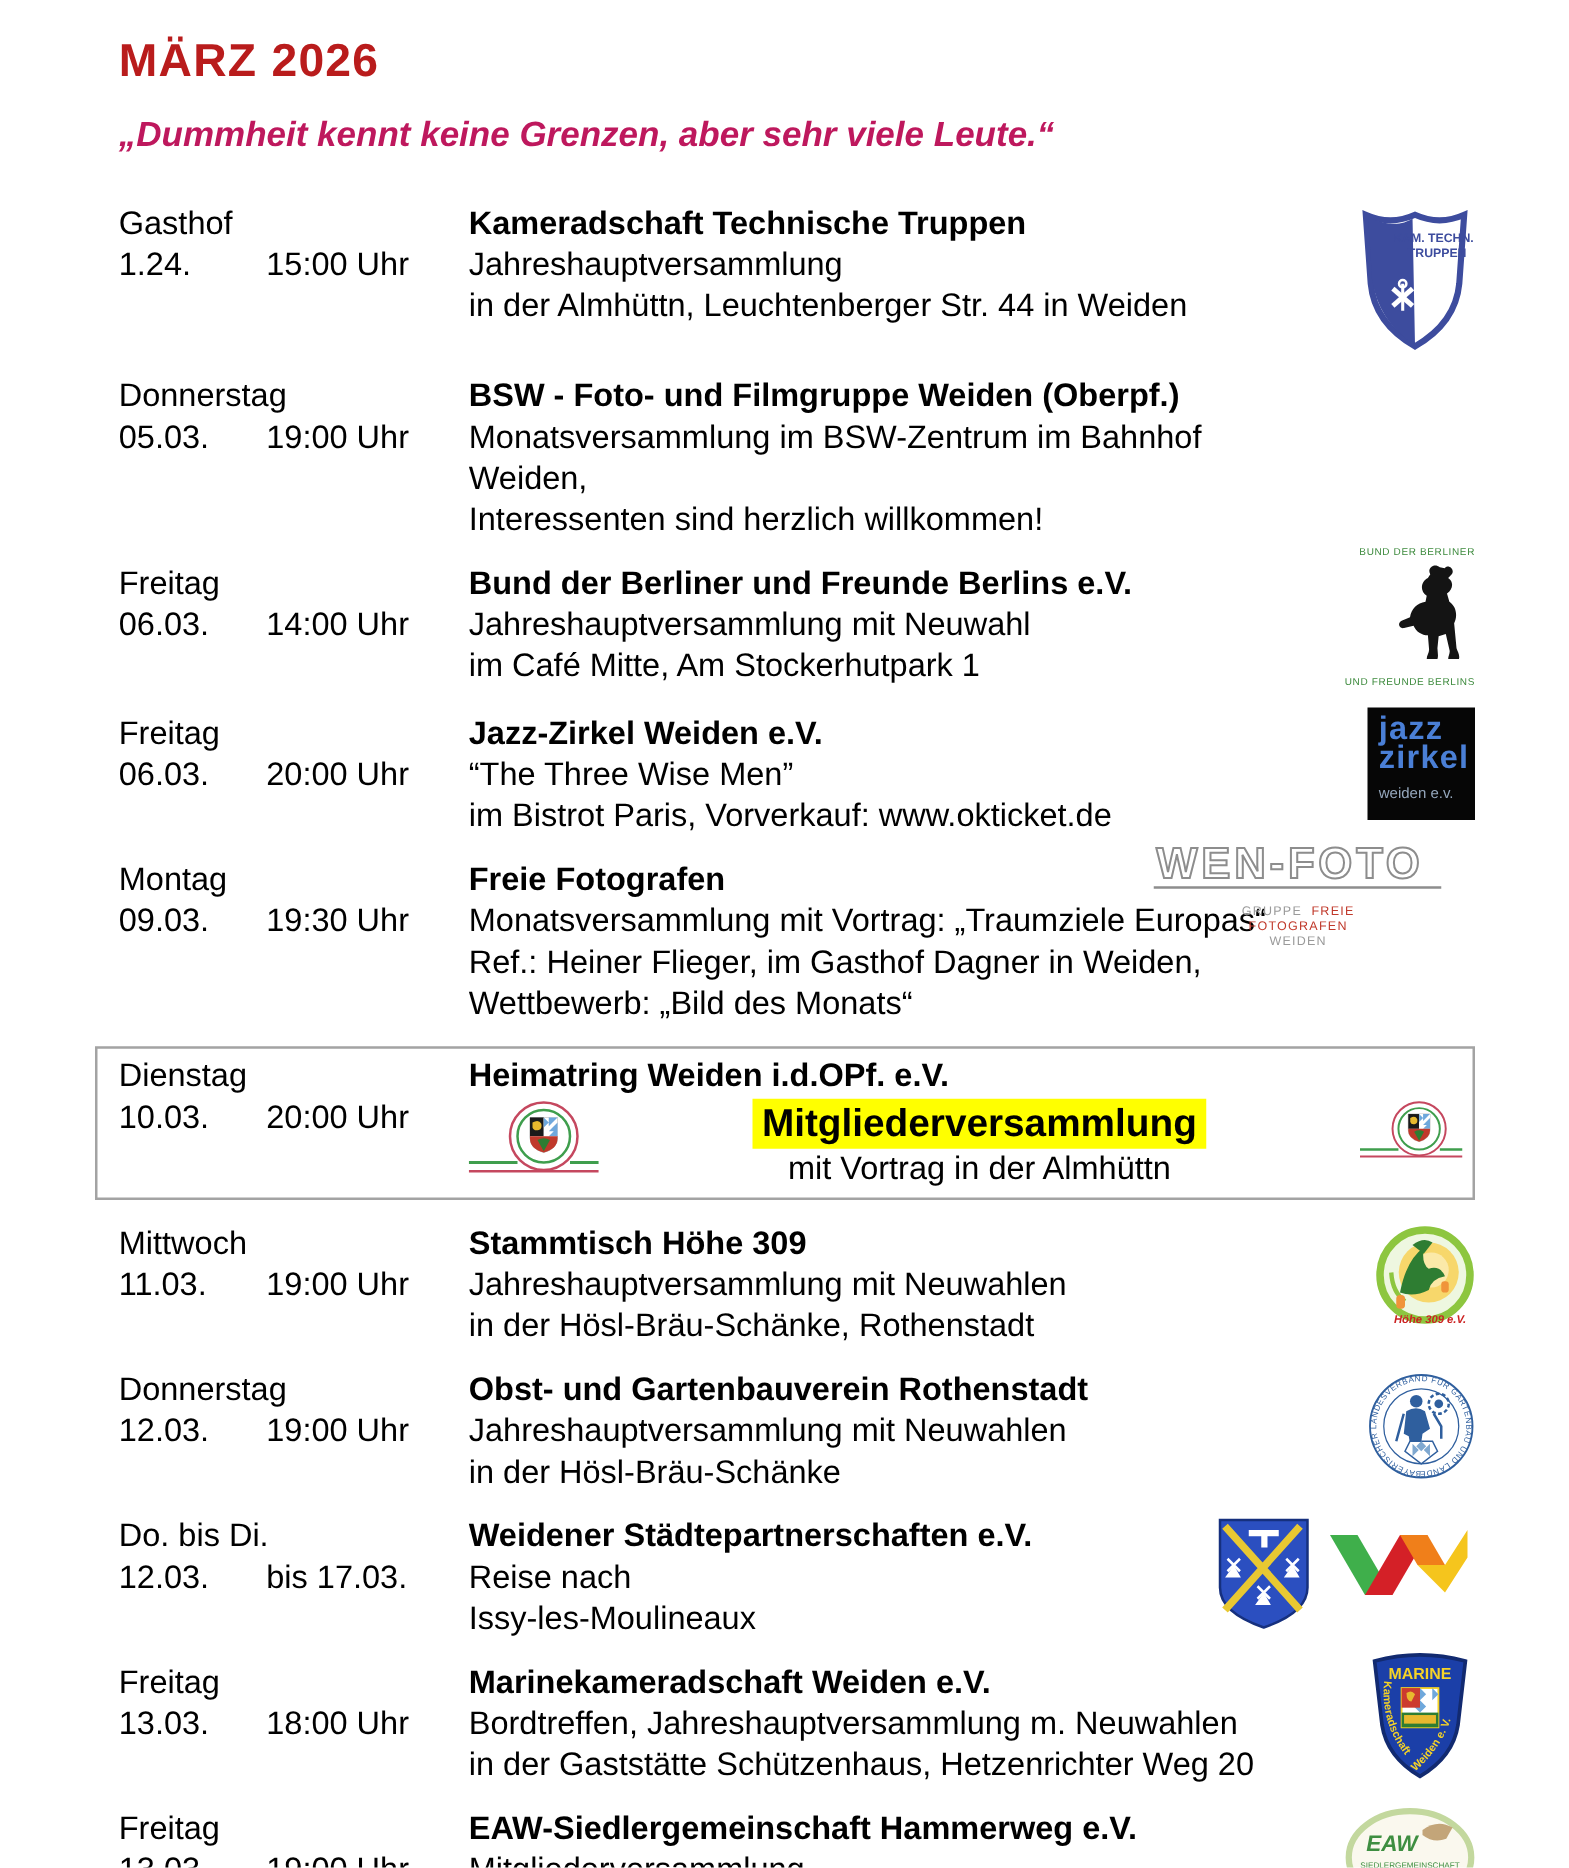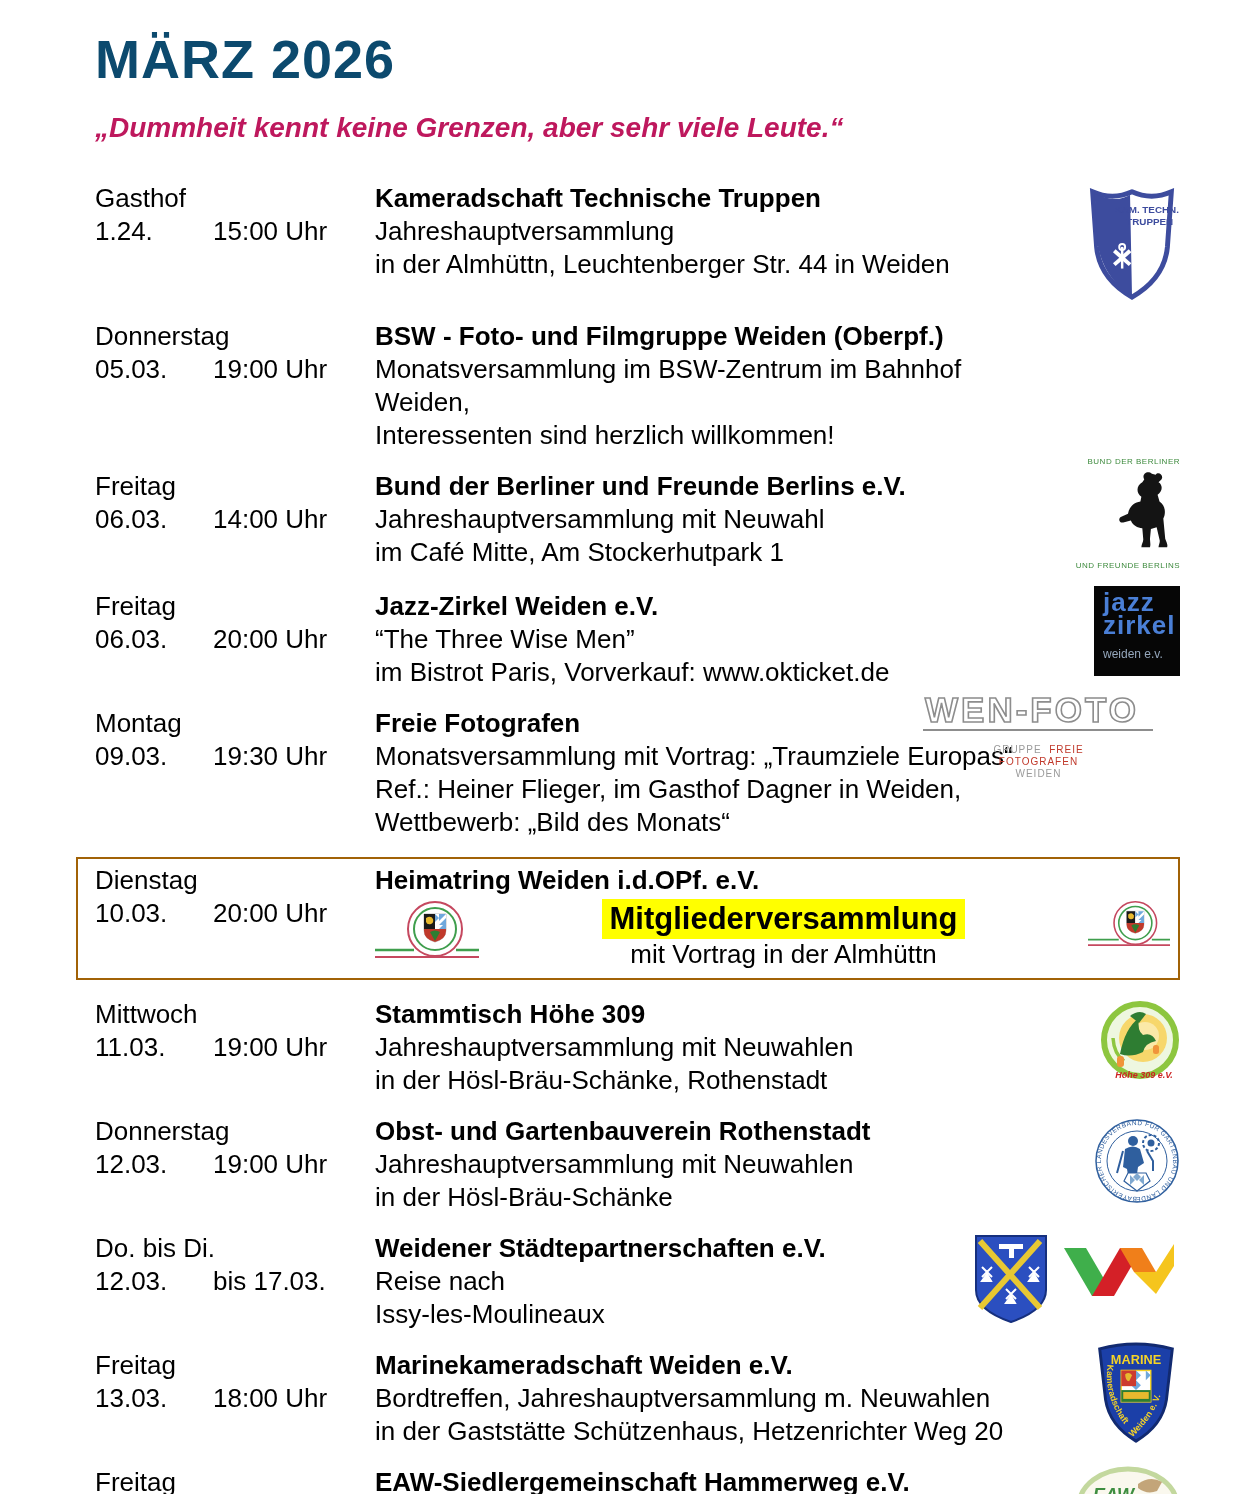--- a/index.html
+++ b/index.html
@@ -3,21 +3,21 @@
 <meta charset="utf-8">
 <style>
   * { box-sizing: border-box; }
   html, body { margin:0; padding:0; }
   body {
     width:1255px; height:1494px; background:#ffffff; overflow:hidden;
     font-family:"Liberation Sans", sans-serif; color:#000;
   }
   .page { padding:28px 75px 0 95px; }
   .title {
-    margin:0 0 22px 0; font-size:54px; font-weight:bold; color:#0c4a6e;
+    margin:0 0 22px 0; font-size:37px; font-weight:bold; color:#b91c1c;
     letter-spacing:1px;
   }
   .quote {
     color:#be185d; font-weight:bold; font-style:italic; font-size:28px;
     margin-bottom:38px;
   }
   .event {
     position:relative; display:flex; align-items:flex-start;
     margin-bottom:18px; font-size:26px; line-height:33px;
   }
@@ -37,21 +37,21 @@
   .jazz-word { color:#4a7fd6; font-weight:bold; font-size:26px; line-height:23px; letter-spacing:1px; }
   .jazz-sub  { color:#95a7bc; font-size:12px; margin-top:1px; }
 
   
   .wenfoto { position:absolute; top:-16px; right:24px; width:235px; text-align:center; }
   .wf-caps { font-size:10px; line-height:12px; letter-spacing:1px; margin-top:1px; }
   .wf-gray { color:#9a9a9a; } .wf-red { color:#c0392b; }
 
   
   .event.boxed {
-    border:2px solid #a16207; margin-left:-19px; width:1104px;
+    border:2px solid #a3a3a3; margin-left:-19px; width:1104px;
     padding:5px 8px 8px 17px;
   }
   .hr-mid   { display:flex; align-items:flex-start; margin-top:2px; }
   .hr-center{ flex:1; text-align:center; }
   .hl {
     display:inline-block; background:#ffff00; font-weight:bold; font-size:31px;
     padding:1px 8px; line-height:38px;
   }
   .hr-sub { font-size:26px; line-height:31px; }
 

